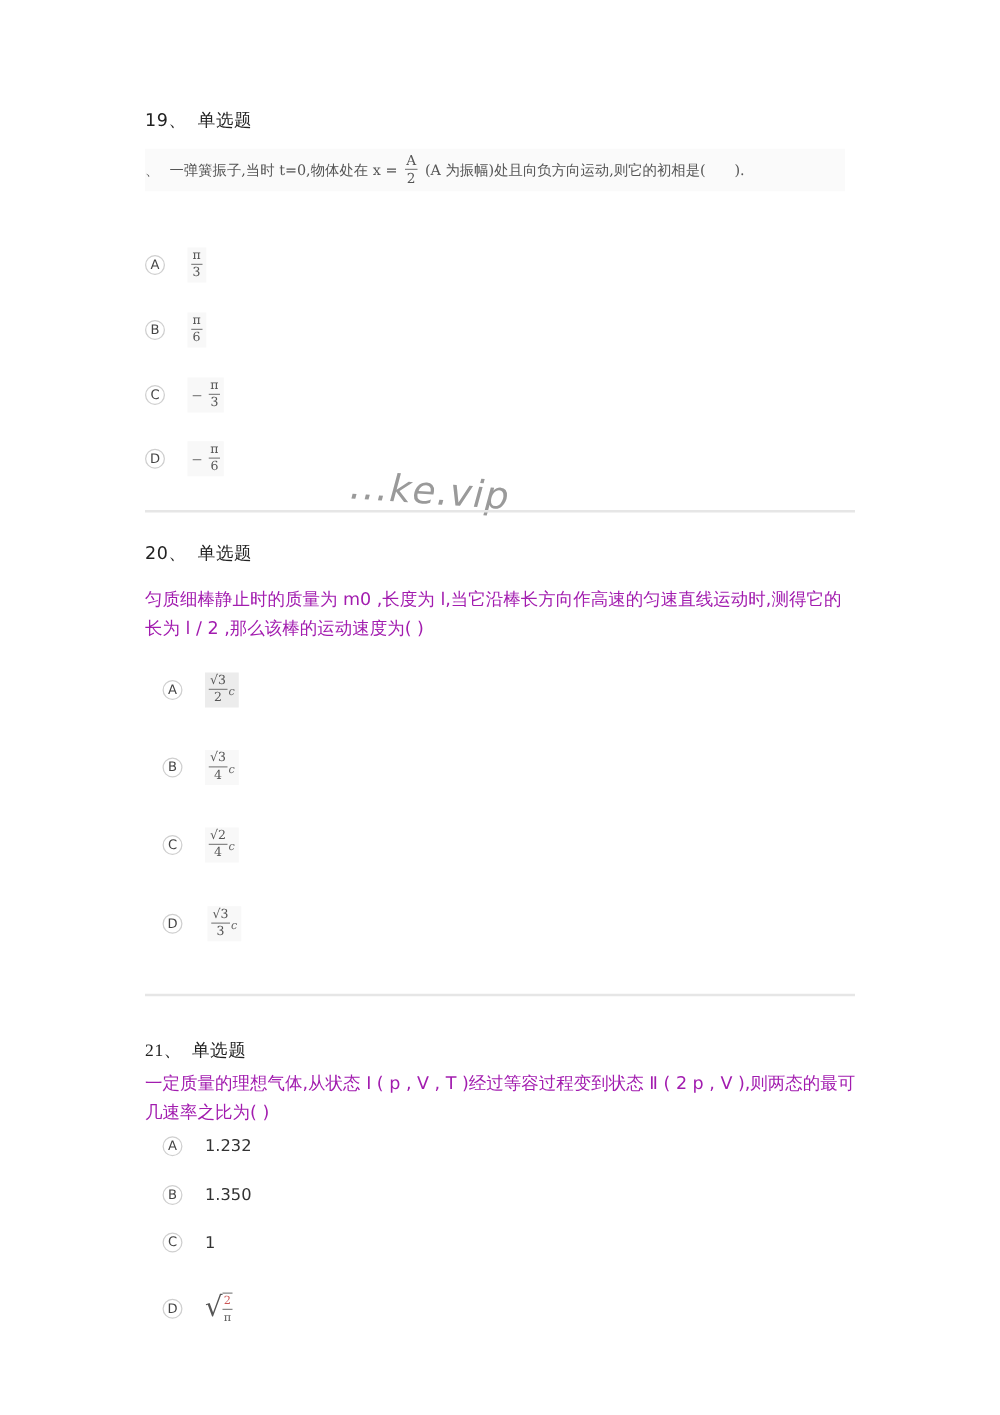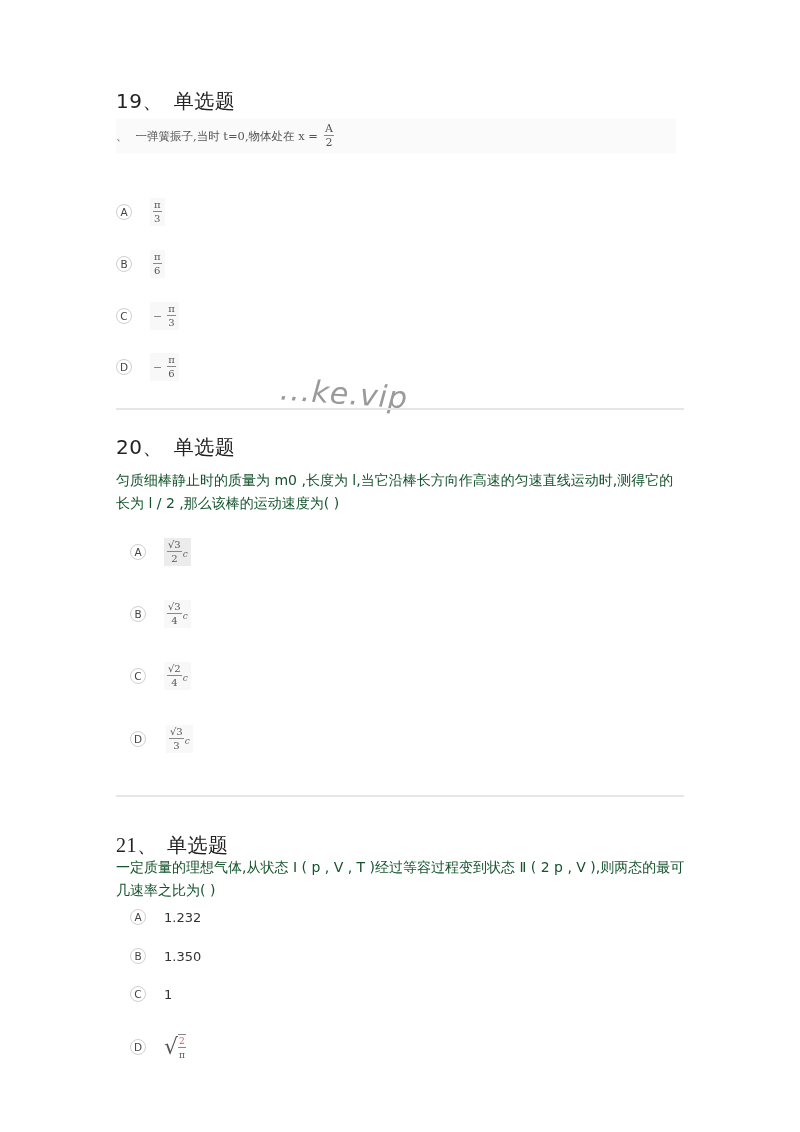--- a/index.html
+++ b/index.html
@@ -1,20 +1,20 @@
 <!DOCTYPE html>
 <html><head>
   <meta charset="utf-8">
   <style>
     html, body { margin: 0; padding: 0; background: #ffffff; }
     body { width: 800px; height: 1132px; position: relative; overflow: hidden;
            font-family: "DejaVu Sans", "Liberation Sans", sans-serif; color: #222; }
     .abs { position: absolute; }
-    .qhead { font-size: 20px; color: #222; letter-spacing: 0.5px; }
-    .qtext { font-size: 14px; color: #14532d; line-height: 23px; width: 570px; }
+    .qhead { font-size: 14px; color: #222; letter-spacing: 0.5px; }
+    .qtext { font-size: 14px; color: #a21caf; line-height: 23px; width: 570px; }
     .imgtext { font-family: "DejaVu Serif", "Liberation Serif", serif; font-size: 11.5px; color: #555;
                background: #fafafa; white-space: nowrap; }
     .divider { height: 2px; background: #e6e6e6; left: 116px; width: 568px; }
     .opt-circle { width: 16px; height: 16px; border: 1px solid #cfcfcf; border-radius: 50%;
                   font-size: 10.5px; color: #444; display: flex; align-items: center; justify-content: center;
                   box-sizing: border-box; background: #fff; }
     .frac { display: inline-flex; flex-direction: column; align-items: center; font-family: "DejaVu Serif", "Liberation Serif", serif;
             color: #555; font-size: 10px; line-height: 10px; vertical-align: middle; }
     .frac .num { padding: 0 1px 1px; border-bottom: 1px solid #888; }
     .frac .den { padding-top: 2px; }
@@ -35,20 +35,21 @@
   <span style="margin-left:4px;">单选题</span>
 </div>
 
 <div class="abs imgtext" style="left:116px; top:119px; width:560px; height:34px; display:flex; align-items:center;">
   <span style="margin-right:8px;">、</span>
   <span>一弹簧振子,当时 t=0,物体处在 x =</span>
   <span class="frac" style="margin:0 6px; font-size:11px;">
     <span class="num">A</span>
     <span class="den">2</span>
   </span>
+  <span>(A 为振幅)处且向负方向运动,则它的初相是(　　).</span>
 </div>
 
 <div class="abs" style="left:116px; top:198px; display:flex; align-items:center;">
   <div class="opt-circle">A</div>
   <div class="optimg" style="margin-left:18px;">
     <span class="frac">
       <span class="num">π</span>
       <span class="den">3</span>
     </span>
   </div>

